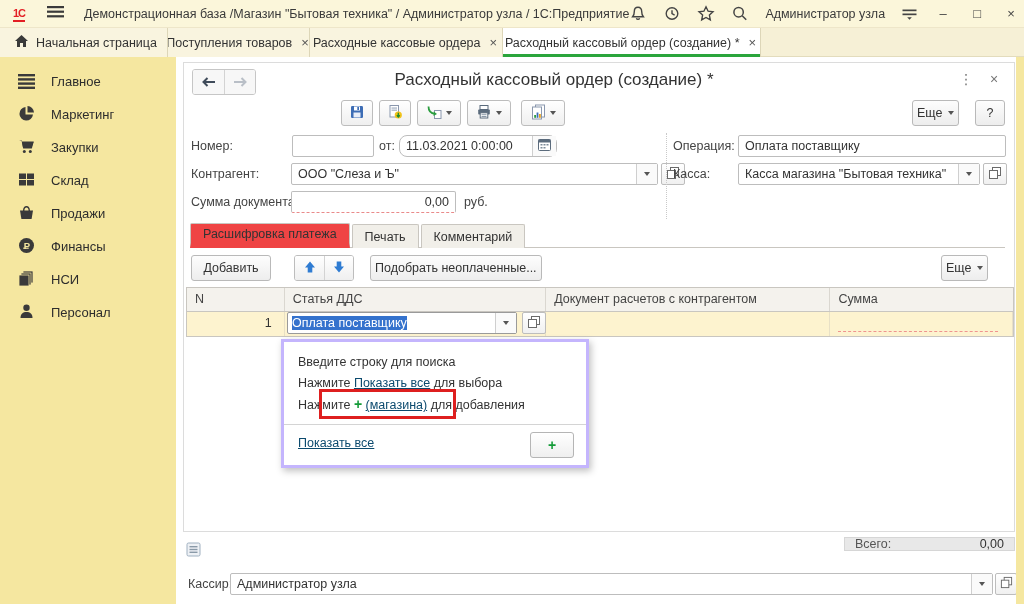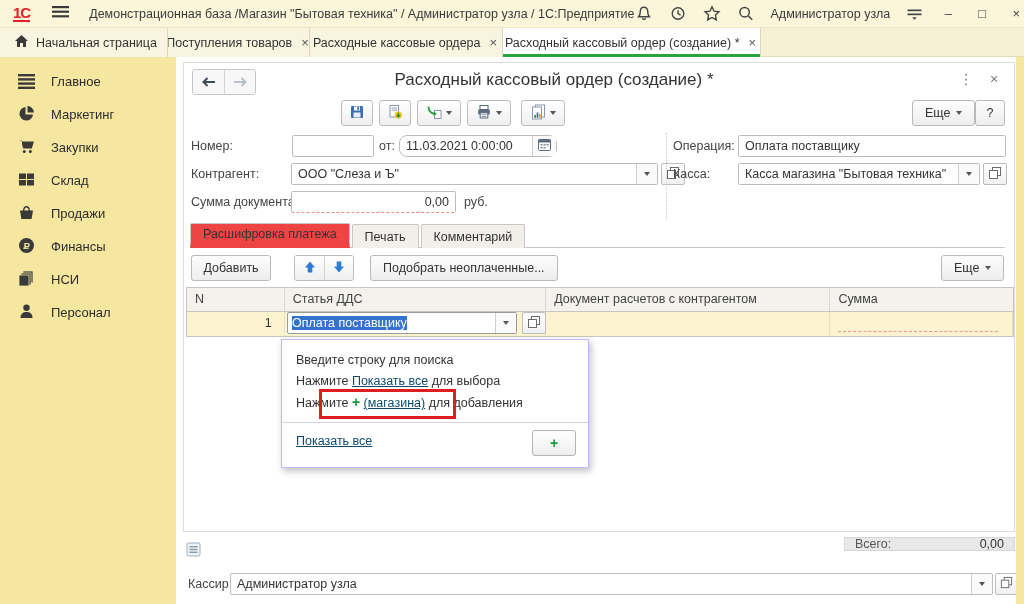--- a/index.html
+++ b/index.html
@@ -2,21 +2,21 @@
 <html><head>
 <meta charset="utf-8">
 <style>
   * { margin:0; padding:0; box-sizing:border-box; }
   html,body { width:1024px; height:604px; }
   body { font-family:"Liberation Sans", sans-serif; font-size:12.5px; color:#333; background:#fff; overflow:hidden; }
   .app { position:relative; width:1024px; height:604px; background:#fff; }
 
   
   .titlebar { position:absolute; left:0; top:0; width:1024px; height:28px; background:#fbf6da; border-bottom:1px solid #eee6c9; display:flex; align-items:center; }
-  .logo { margin-left:13px; color:#e31e24; font-weight:bold; font-size:15px; letter-spacing:-1px; border-bottom:2px solid #e31e24; line-height:14px; }
+  .logo { margin-left:13px; color:#e31e24; font-weight:bold; font-size:11px; letter-spacing:-1px; border-bottom:2px solid #e31e24; line-height:14px; }
   .tb-menu { margin-left:22px; display:flex; align-items:center; cursor:pointer; }
   .tb-title { margin-left:20px; color:#3a3a3a; white-space:nowrap; }
   .tb-right { margin-left:auto; display:flex; align-items:center; gap:16px; margin-right:10px; }
   .tb-ic { display:flex; align-items:center; cursor:pointer; }
   .tb-user { color:#3a3a3a; white-space:nowrap; }
   .win-glyph { width:18px; text-align:center; color:#444; font-size:13px; cursor:pointer; }
 
   
   .tabbar { position:absolute; left:0; top:28px; width:1024px; height:29px; background:#f6f0d6; border-bottom:1px solid #e3dcbd; display:flex; }
   .tab { height:29px; display:flex; align-items:center; justify-content:center; gap:7px; padding:0 10px; border-right:1px solid #ddd6b8; color:#333; white-space:nowrap; overflow:hidden; cursor:pointer; background:#f9f4df; }
@@ -35,21 +35,21 @@
 
   
   .panel { position:absolute; left:7px; top:5px; width:832px; height:470px; border:1px solid #dcdcdc; background:#fff; }
   .navgrp { position:absolute; left:8px; top:6px; display:flex; border:1px solid #c6c6c6; border-radius:3px; overflow:hidden; }
   .navbtn { width:31px; height:24px; display:flex; align-items:center; justify-content:center; background:#f7f7f7; cursor:pointer; }
   .navbtn + .navbtn { border-left:1px solid #d3d3d3; }
   .form-title { position:absolute; left:100px; top:7px; width:540px; text-align:center; font-size:17px; color:#333; white-space:nowrap; }
   .hdr-kebab { position:absolute; left:775px; top:8px; color:#777; font-size:14px; cursor:pointer; }
   .hdr-close { position:absolute; left:806px; top:8px; color:#777; font-size:14px; cursor:pointer; }
 
-  .btn { display:inline-flex; align-items:center; justify-content:center; gap:6px; height:26px; padding:0 12px; background:linear-gradient(#fdfdfd,#ededed); border:1px solid #b9b9b9; border-radius:3px; color:#333; cursor:pointer; white-space:nowrap; }
+  .btn { display:inline-flex; align-items:center; justify-content:center; gap:6px; height:26px; padding:0 4px; background:linear-gradient(#fdfdfd,#ededed); border:1px solid #b9b9b9; border-radius:3px; color:#333; cursor:pointer; white-space:nowrap; }
   .btn-yellow { position:absolute; left:7px; top:37px; height:26px; padding:0 14px; background:linear-gradient(#ffe14f,#fdd017); border:1px solid #cfa30c; border-radius:3px; font-weight:bold; color:#222; display:flex; align-items:center; cursor:pointer; }
   .ibtn { position:absolute; top:37px; height:26px; display:flex; align-items:center; justify-content:center; gap:4px; background:linear-gradient(#ffffff,#efefef); border:1px solid #bdbdbd; border-radius:3px; cursor:pointer; padding:0 5px; }
   .caret { width:0; height:0; border-left:3.5px solid transparent; border-right:3.5px solid transparent; border-top:4.5px solid #555; }
   .btn-more1 { position:absolute; left:728px; top:37px; }
   .btn-help { position:absolute; left:791px; top:37px; width:30px; padding:0; }
 
   .lbl { position:absolute; color:#444; white-space:nowrap; line-height:22px; }
   .inp { position:absolute; height:22px; border:1px solid #bdbdbd; border-radius:2px; background:#fff; line-height:20px; padding:0 6px; white-space:nowrap; overflow:hidden; }
   .inp-group { position:absolute; height:22px; border:1px solid #bdbdbd; border-radius:2px; background:#fff; display:flex; }
   .inp-text { flex:1; line-height:20px; padding:0 6px; white-space:nowrap; overflow:hidden; }
@@ -84,21 +84,21 @@
   .cell-n { text-align:right; padding-right:12px; }
   .red-dash { position:absolute; left:8px; right:14px; bottom:4px; border-bottom:1px dashed #f0938f; }
 
   
   .editor { position:absolute; left:103px; top:249px; width:230px; height:22px; border:1px solid #9a9a9a; border-radius:2px; background:#fff; display:flex; z-index:3; }
   .editor .inp-text { padding:0 4px; line-height:20px; }
   .sel { background:#3472cd; color:#fff; }
   .editor-open { left:338px; top:249px; }
 
   
-  .popup { position:absolute; left:97px; top:276px; width:308px; height:129px; background:#fff; border:1px solid #c4b5fd; box-shadow:2px 3px 7px rgba(0,0,0,.25); z-index:5; padding:10px 14px 8px 14px; }
+  .popup { position:absolute; left:97px; top:276px; width:308px; height:129px; background:#fff; border:3px solid #c4b5fd; box-shadow:2px 3px 7px rgba(0,0,0,.25); z-index:5; padding:10px 14px 8px 14px; }
   .pline { line-height:21px; color:#333; white-space:nowrap; }
   .link { color:#0c4a6e; text-decoration:underline; cursor:pointer; }
   .plus { color:#149b38; font-weight:bold; font-size:14px; }
   .pop-div { position:absolute; left:0; right:0; top:82px; border-top:1px solid #d4d4d4; }
   .pop-showall { position:absolute; left:14px; top:94px; }
   .pop-plusbtn { position:absolute; right:12px; top:90px; width:44px; height:26px; background:linear-gradient(#fff,#efefef); border:1px solid #b5b5b5; border-radius:3px; display:flex; align-items:center; justify-content:center; font-size:16px; cursor:pointer; }
   .redbox { position:absolute; left:135px; top:326px; width:137px; height:30px; border:3px solid #de1f1f; z-index:6; pointer-events:none; }
 
   
   .foot-listicon { position:absolute; left:10px; top:485px; cursor:pointer; }

